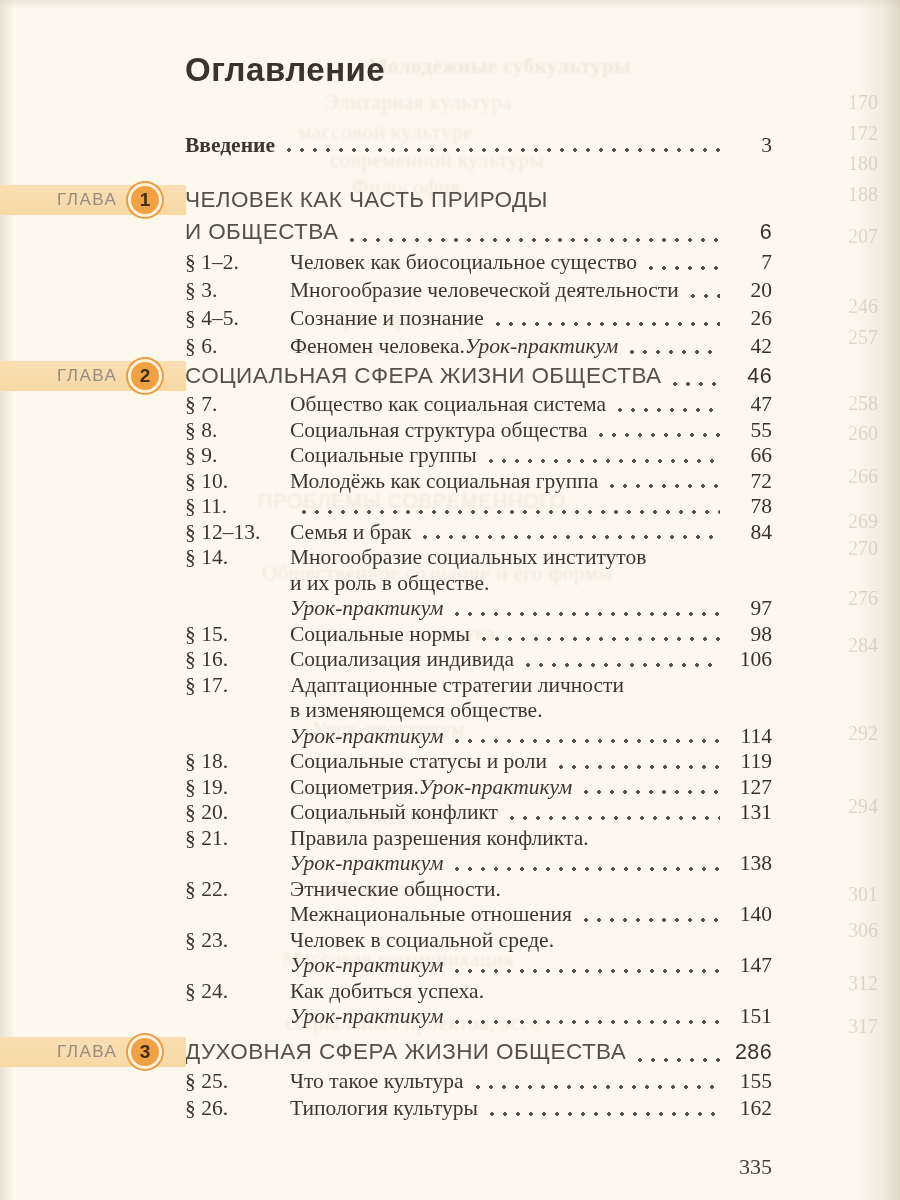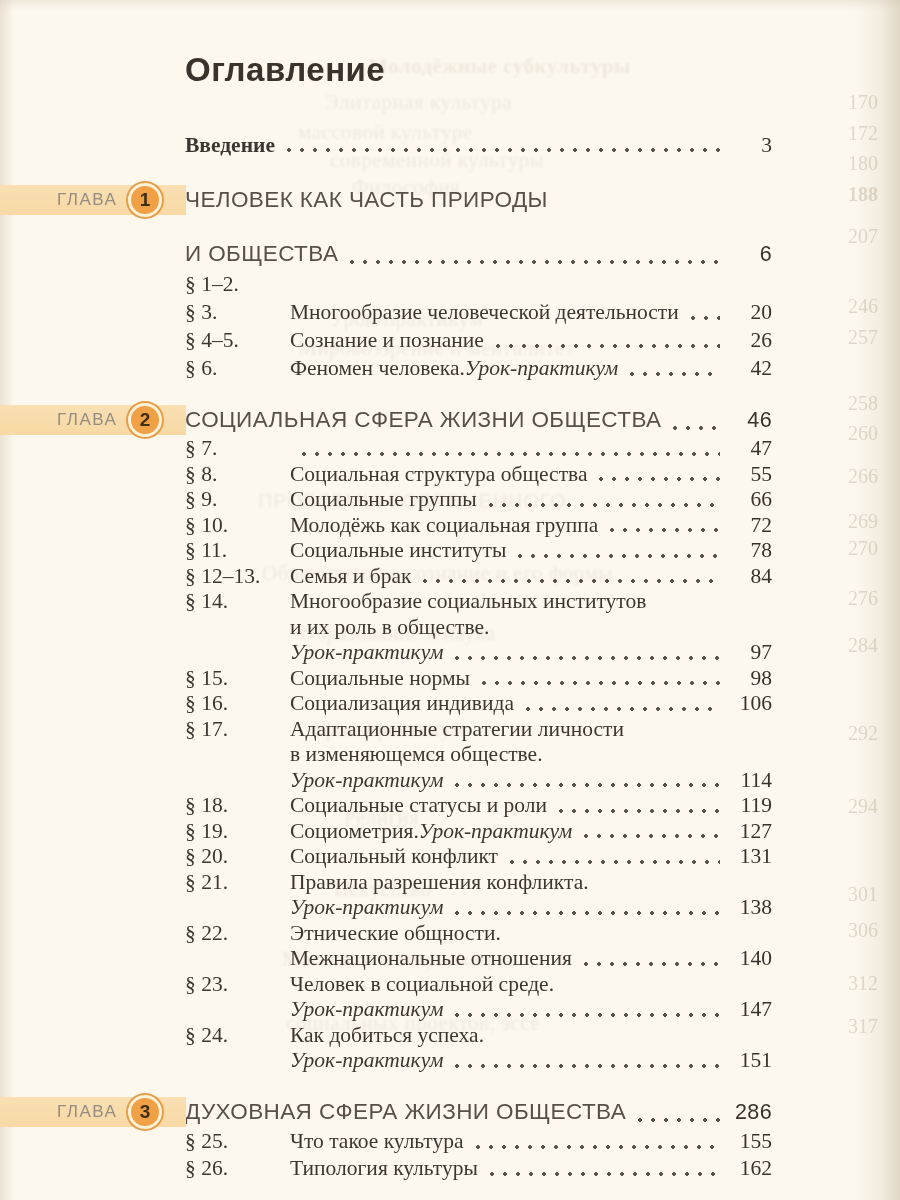--- a/index.html
+++ b/index.html
@@ -66,21 +66,21 @@
     background:var(--badge,#f0a145);
     border:3px solid var(--badge-ring,#fdf2d9);
     box-shadow:0 0 0 2px #e79d45;
     display:flex;align-items:center;justify-content:center;
     font-family:"Liberation Sans",sans-serif;font-weight:bold;font-size:19px;color:#3e2e14;
   }
   .ch-title{
     font-family:"Liberation Sans",sans-serif;font-size:22.5px;line-height:32px;
     letter-spacing:.4px;color:#575049;
   }
-  .ch-line{display:flex;margin-top:22px;}
+  .ch-line{display:flex;}
   .sections{font-size:21.5px;}
   .sec{display:flex;}
   .snum{flex:0 0 105px;}
   .sbody{flex:1 1 auto;min-width:0;}
   .bl{display:flex;}
   .it{font-style:italic;}
   .ch-1 .sections{line-height:28px;}
   .ch-2 .sections{line-height:25.5px;}
   .ch-3 .sections{line-height:27px;}
   .m-ch1{margin-top:26px;}
@@ -106,21 +106,21 @@
       <span class="ghost" style="left: 262px; top: 562px;">Общественное сознание и его формы</span>
       <span class="ghost" style="left: 300px; top: 622px;">Образование и наука</span>
       <span class="ghost" style="left: 312px; top: 718px;">Урок-практикум</span>
       <span class="ghost" style="left: 344px; top: 806px;">Религия</span>
       <span class="ghost" style="left: 334px; top: 878px;">Искусство</span>
       <span class="ghost" style="left: 282px; top: 948px;">Массовая коммуникация</span>
       <span class="ghost" style="left: 286px; top: 1012px;">социальных проектов, эссе</span>
       <span class="ghost-num" style="top: 92px;">170</span>
       <span class="ghost-num" style="top: 123px;">172</span>
       <span class="ghost-num" style="top: 153px;">180</span>
-      <span class="ghost-num" style="top: 184px; font-weight: bold;">188</span>
+      <span class="ghost-num" style="top: 184px;">188</span>
       <span class="ghost-num" style="top: 226px;">207</span>
       <span class="ghost-num" style="top: 296px;">246</span>
       <span class="ghost-num" style="top: 327px;">257</span>
       <span class="ghost-num" style="top: 393px;">258</span>
       <span class="ghost-num" style="top: 423px;">260</span>
       <span class="ghost-num" style="top: 466px;">266</span>
       <span class="ghost-num" style="top: 511px;">269</span>
       <span class="ghost-num" style="top: 538px;">270</span>
       <span class="ghost-num" style="top: 588px;">276</span>
       <span class="ghost-num" style="top: 635px;">284</span>
@@ -153,20 +153,27 @@
             </div>
             <div class="ch-line">
               <span>И ОБЩЕСТВА</span>
               <span class="dots"></span>
               <span class="pg">6</span>
             </div>
           </div>
           <div class="sections">
             <div class="sec">
               <span class="snum">§ 1–2.</span>
+              <div class="sbody">
+                <div class="bl">
+                  <span>Человек как биосоциальное существо</span>
+                  <span class="dots"></span>
+                  <span class="pg">7</span>
+                </div>
+              </div>
             </div>
             <div class="sec">
               <span class="snum">§ 3.</span>
               <div class="sbody">
                 <div class="bl">
                   <span>Многообразие человеческой деятельности</span>
                   <span class="dots"></span>
                   <span class="pg">20</span>
                 </div>
               </div>
@@ -204,20 +211,21 @@
               <span>СОЦИАЛЬНАЯ СФЕРА ЖИЗНИ ОБЩЕСТВА</span>
               <span class="dots"></span>
               <span class="pg">46</span>
             </div>
           </div>
           <div class="sections">
             <div class="sec">
               <span class="snum">§ 7.</span>
               <div class="sbody">
                 <div class="bl">
+                  <span>Общество как социальная система</span>
                   <span class="dots"></span>
                   <span class="pg">47</span>
                 </div>
               </div>
             </div>
             <div class="sec">
               <span class="snum">§ 8.</span>
               <div class="sbody">
                 <div class="bl">
                   <span>Социальная структура общества</span>
@@ -243,21 +251,20 @@
                   <span>Молодёжь как социальная группа</span>
                   <span class="dots"></span>
                   <span class="pg">72</span>
                 </div>
               </div>
             </div>
             <div class="sec">
               <span class="snum">§ 11.</span>
               <div class="sbody">
                 <div class="bl">
-                  <span>Социальные институты</span>
                   <span class="dots"></span>
                   <span class="pg">78</span>
                 </div>
               </div>
             </div>
             <div class="sec">
               <span class="snum">§ 12–13.</span>
               <div class="sbody">
                 <div class="bl">
                   <span>Семья и брак</span>

